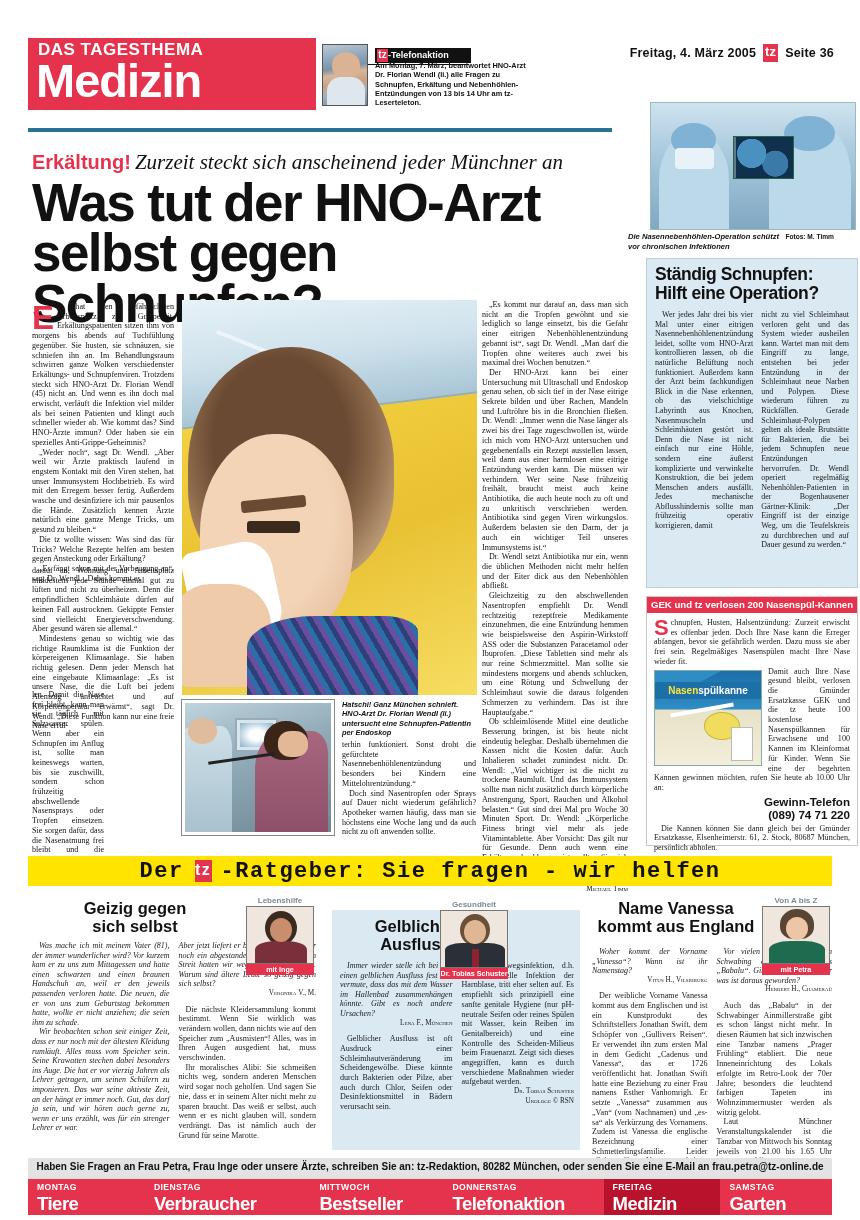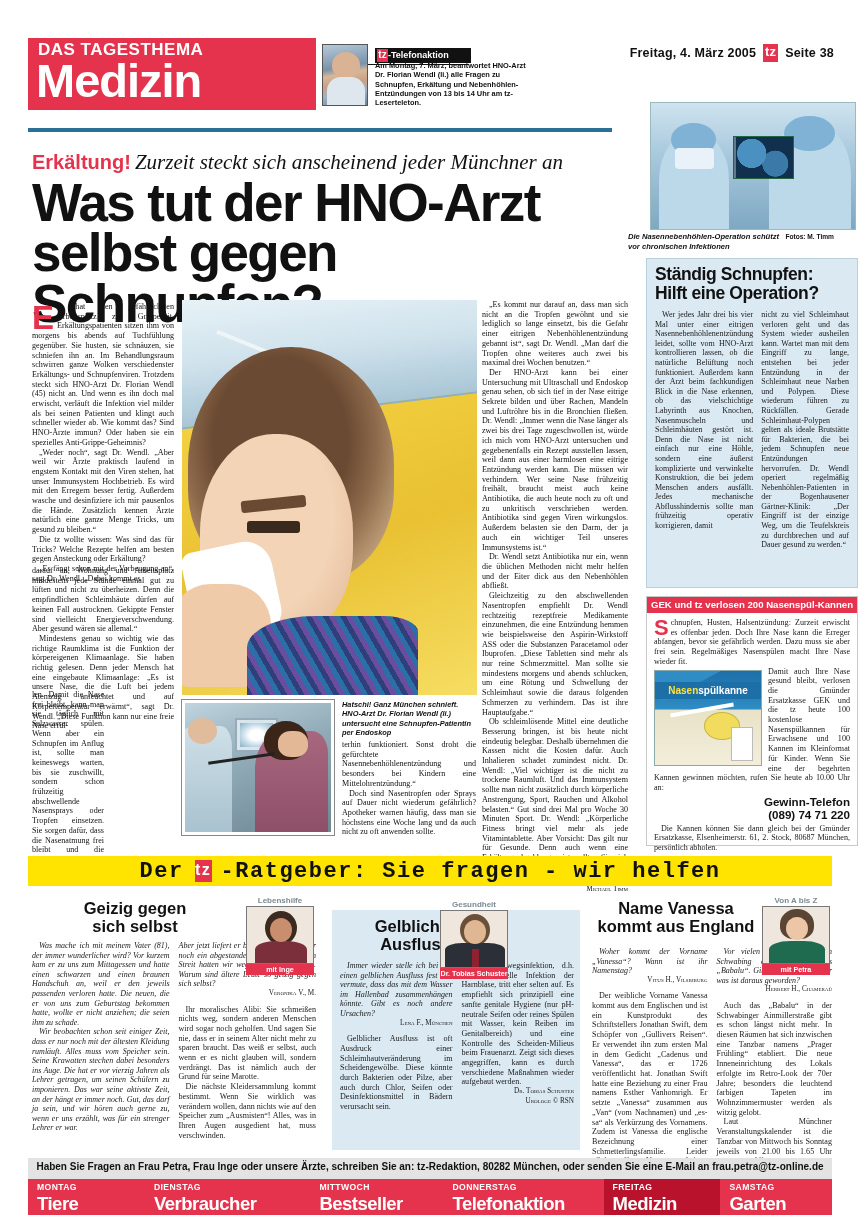--- a/index.html
+++ b/index.html
@@ -431,21 +431,21 @@
       <div class="tel-rule"></div>
     </div>
     <div class="tel-text">Am Montag, 7. März, beantwortet HNO-Arzt Dr. Florian Wendl (li.) alle Fragen zu Schnupfen, Erkältung und Nebenhöhlen-Entzündungen von 13 bis 14 Uhr am tz-Leserteleton.</div>
   </div>
 
   <div class="dateline">
     <span>Freitag, 4. März 2005</span>
     <span class="tzmark" style="width:15px;height:18px;font-size:13px;line-height:18px;">
       <span>tz</span>
     </span>
-    <span>Seite 38</span>
+    <span>Seite 36</span>
   </div>
 
   <div class="op-photo">
     <div class="surg1"></div>
     <div class="surg2"></div>
     <div class="cap1"></div>
     <div class="cap2"></div>
     <div class="mask"></div>
     <div class="screen"></div>
   </div>
@@ -568,22 +568,22 @@
       <div class="adv-q">
         <p class="noind" style="text-indent:7px">Was mache ich mit meinem Vater (81), der immer wunderlicher wird? Vor kurzem kam er zu uns zum Mittagessen und hatte einen schwarzen und einen braunen Handschuh an, weil er den jeweils passenden verloren hatte. Die neuen, die er von uns zum Geburtstag bekommen hatte, wollte er nicht anziehen; die seien ihm zu schade.</p>
         <p>Wir beobachten schon seit einiger Zeit, dass er nur noch mit der ältesten Kleidung rumläuft. Alles muss vom Speicher sein. Seine Krawatten stechen dabei besonders ins Auge. Die hat er vor vierzig Jahren als Lehrer getragen, um seinen Schülern zu imponieren. Das war seine aktivste Zeit, an der hängt er immer noch. Gut, das darf ja sein, und wir hören auch gerne zu, wenn er uns erzählt, was für ein strenger Lehrer er war.</p>
       </div>
       <div>
         <div class="adv-q">
           <p style="text-indent:0">Aber jetzt liefert er bei allen Anlässen nur noch ein abgestandenes Bild. Den letzten Streit hatten wir wegen der Handschuhe. Warum sind ältere Leute so geizig gegen sich selbst?</p>
           <div class="adv-sig-r">Veronika V., M.</div>
         </div>
         <div class="adv-a" style="margin-top:6px;">
+          <p>Die nächste Kleidersammlung kommt bestimmt. Wenn Sie wirklich was verändern wollen, dann nichts wie auf den Speicher zum „Ausmisten“! Alles, was in Ihren Augen ausgedient hat, muss verschwinden.</p>
           <p>Ihr moralisches Alibi: Sie schmeißen nichts weg, sondern anderen Menschen wird sogar noch geholfen. Und sagen Sie nie, dass er in seinem Alter nicht mehr zu sparen braucht. Das weiß er selbst, auch wenn er es nicht glauben will, sondern verdrängt. Das ist nämlich auch der Grund für seine Marotte.</p>
-          <p>Die nächste Kleidersammlung kommt bestimmt. Wenn Sie wirklich was verändern wollen, dann nichts wie auf den Speicher zum „Ausmisten“! Alles, was in Ihren Augen ausgedient hat, muss verschwinden.</p>
         </div>
       </div>
     </div>
   </div>
   <div class="expert" style="left:246px; top:896px;">
     <div class="elabel">Lebenshilfe</div>
     <div class="ephoto p-inge">
         <div class="body"></div>
       </div>
     <div class="ename">mit Inge</div>

